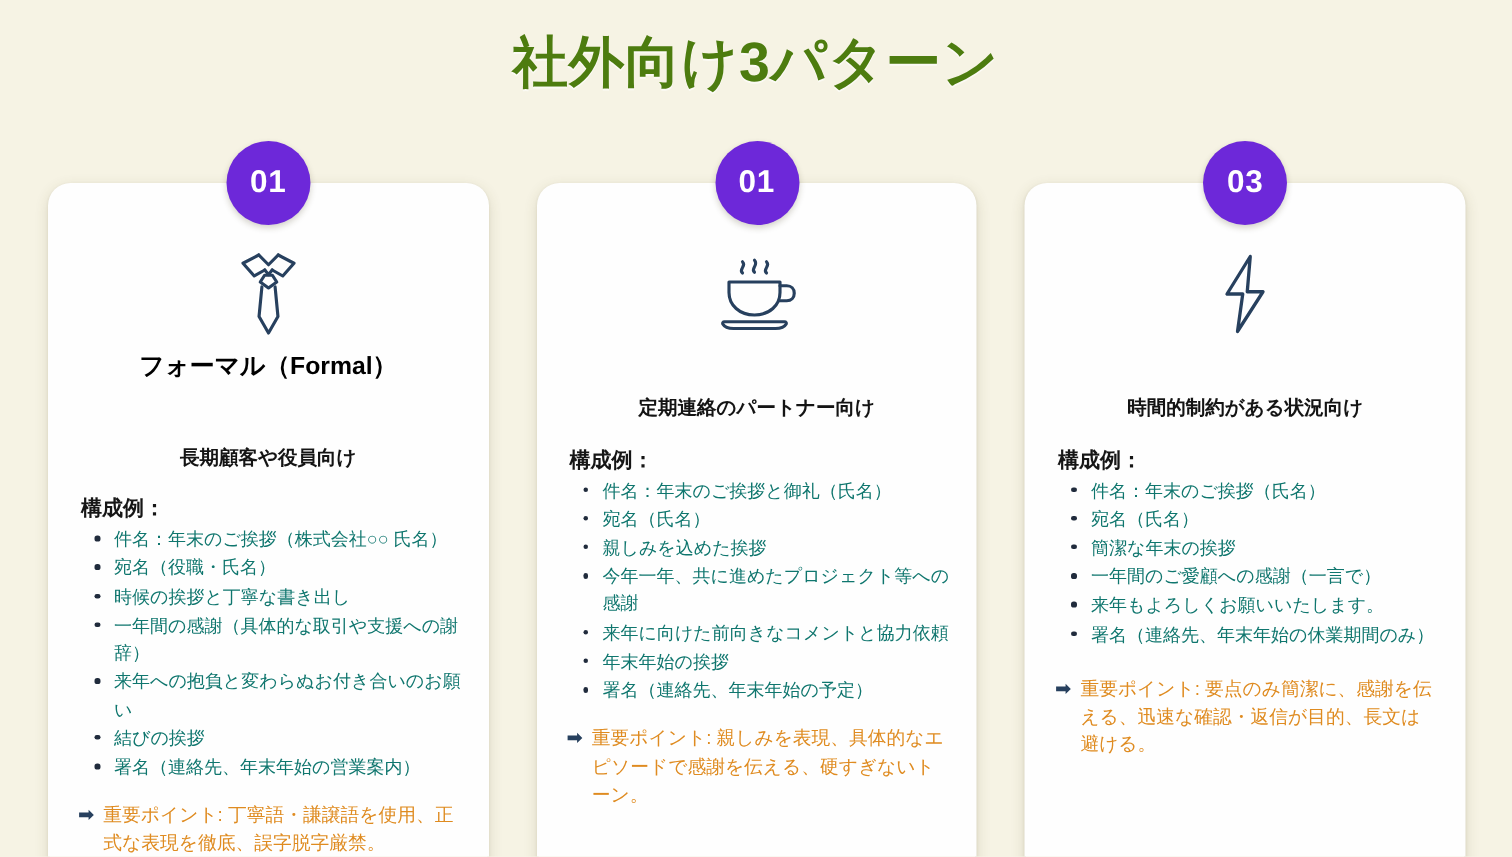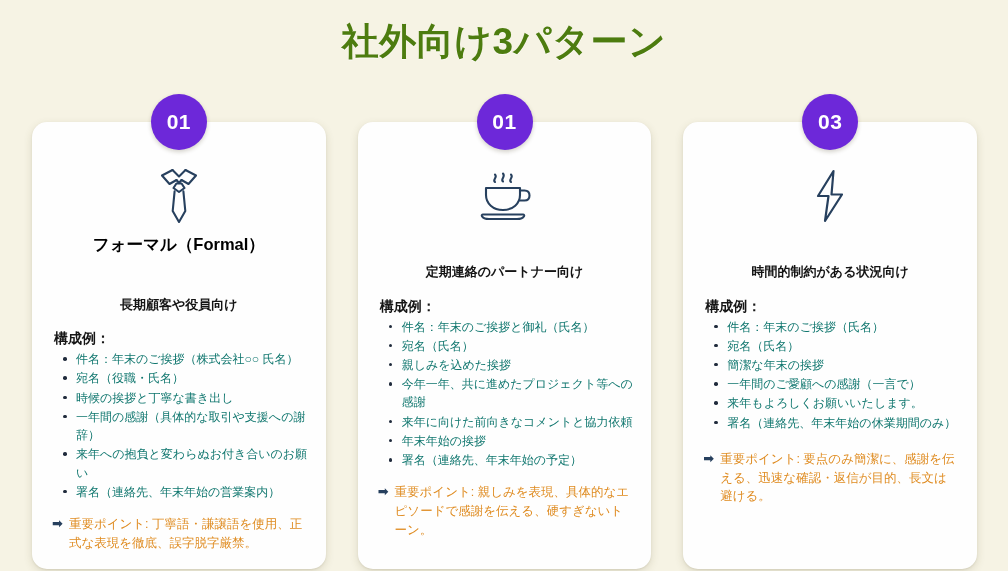--- a/index.html
+++ b/index.html
@@ -182,20 +182,21 @@
     <div class="card-title">フォーマル（Formal）</div>
     <div class="card-subtitle">長期顧客や役員向け</div>
 
     <div class="struct-label">構成例：</div>
     <ul class="struct">
       <li>件名：年末のご挨拶（株式会社○○ 氏名）</li>
       <li>宛名（役職・氏名）</li>
       <li>時候の挨拶と丁寧な書き出し</li>
       <li>一年間の感謝（具体的な取引や支援への謝辞）</li>
       <li>来年への抱負と変わらぬお付き合いのお願い</li>
+      <li>結びの挨拶</li>
       <li>署名（連絡先、年末年始の営業案内）</li>
     </ul>
 
     <div class="keypoint">
       <span class="arrow">➡</span>
       <span class="kp-text">重要ポイント: 丁寧語・謙譲語を使用、正式な表現を徹底、誤字脱字厳禁。</span>
     </div>
   </div>
 
   <div class="card c2">

